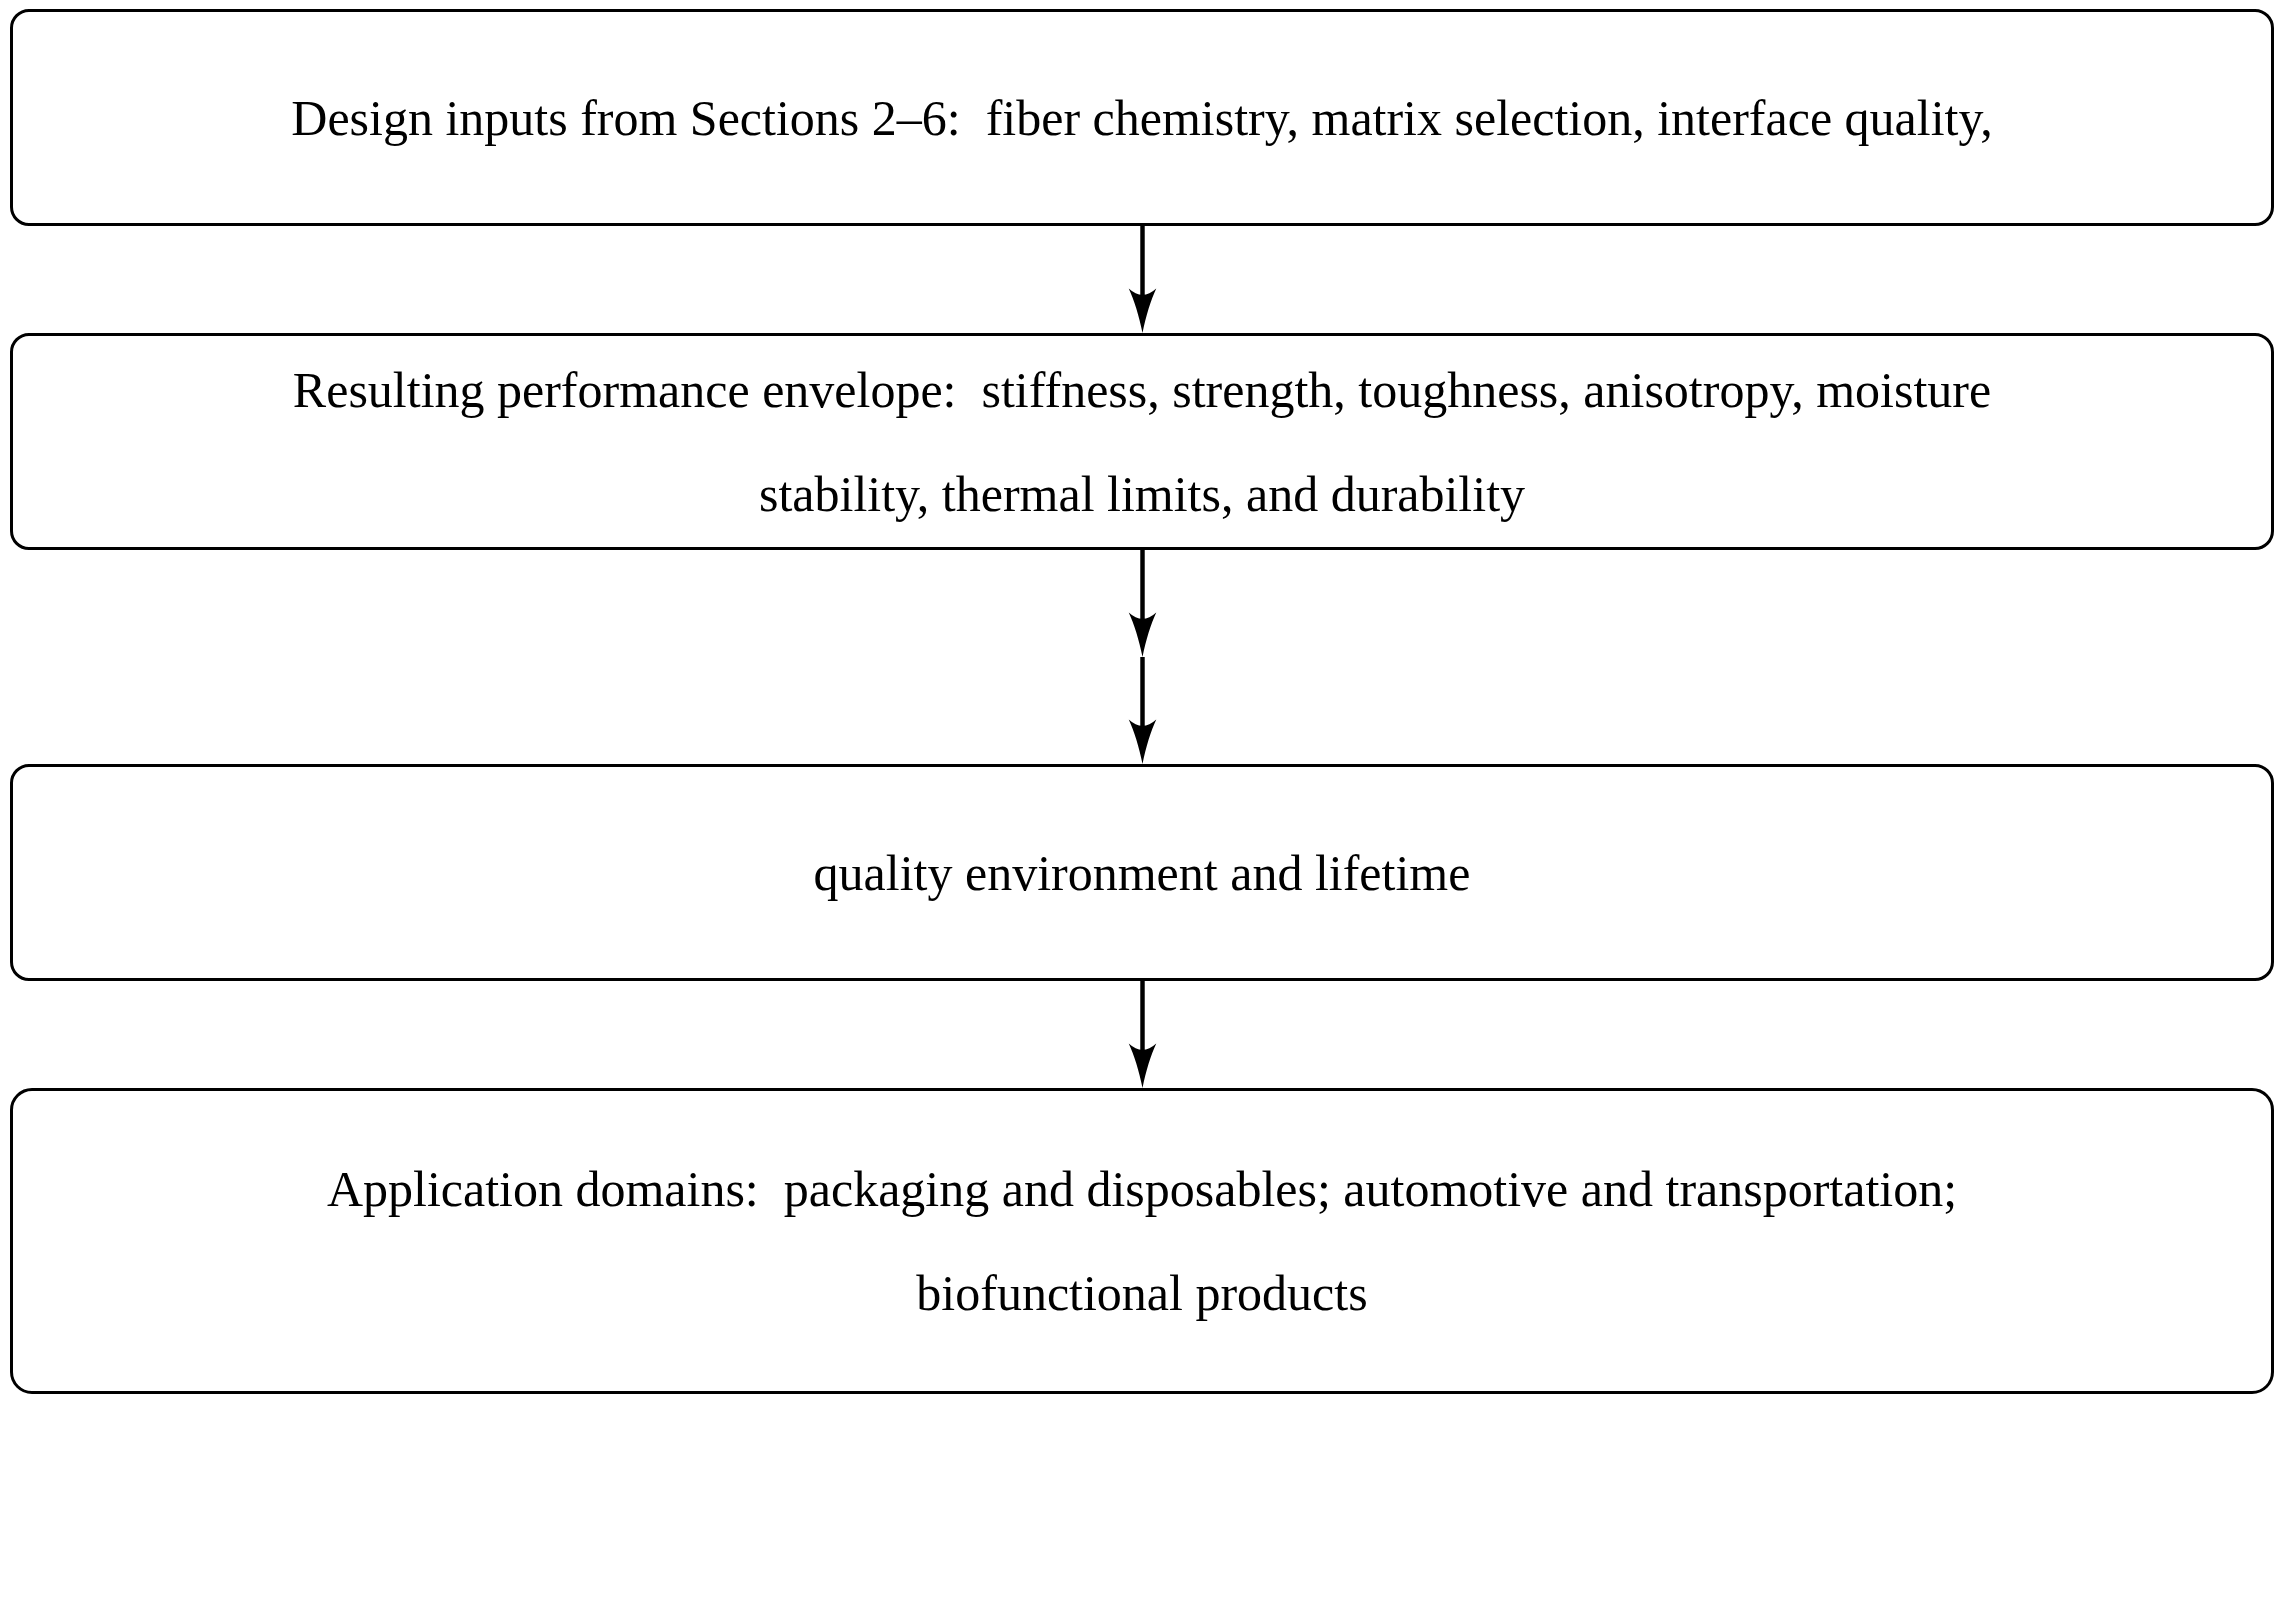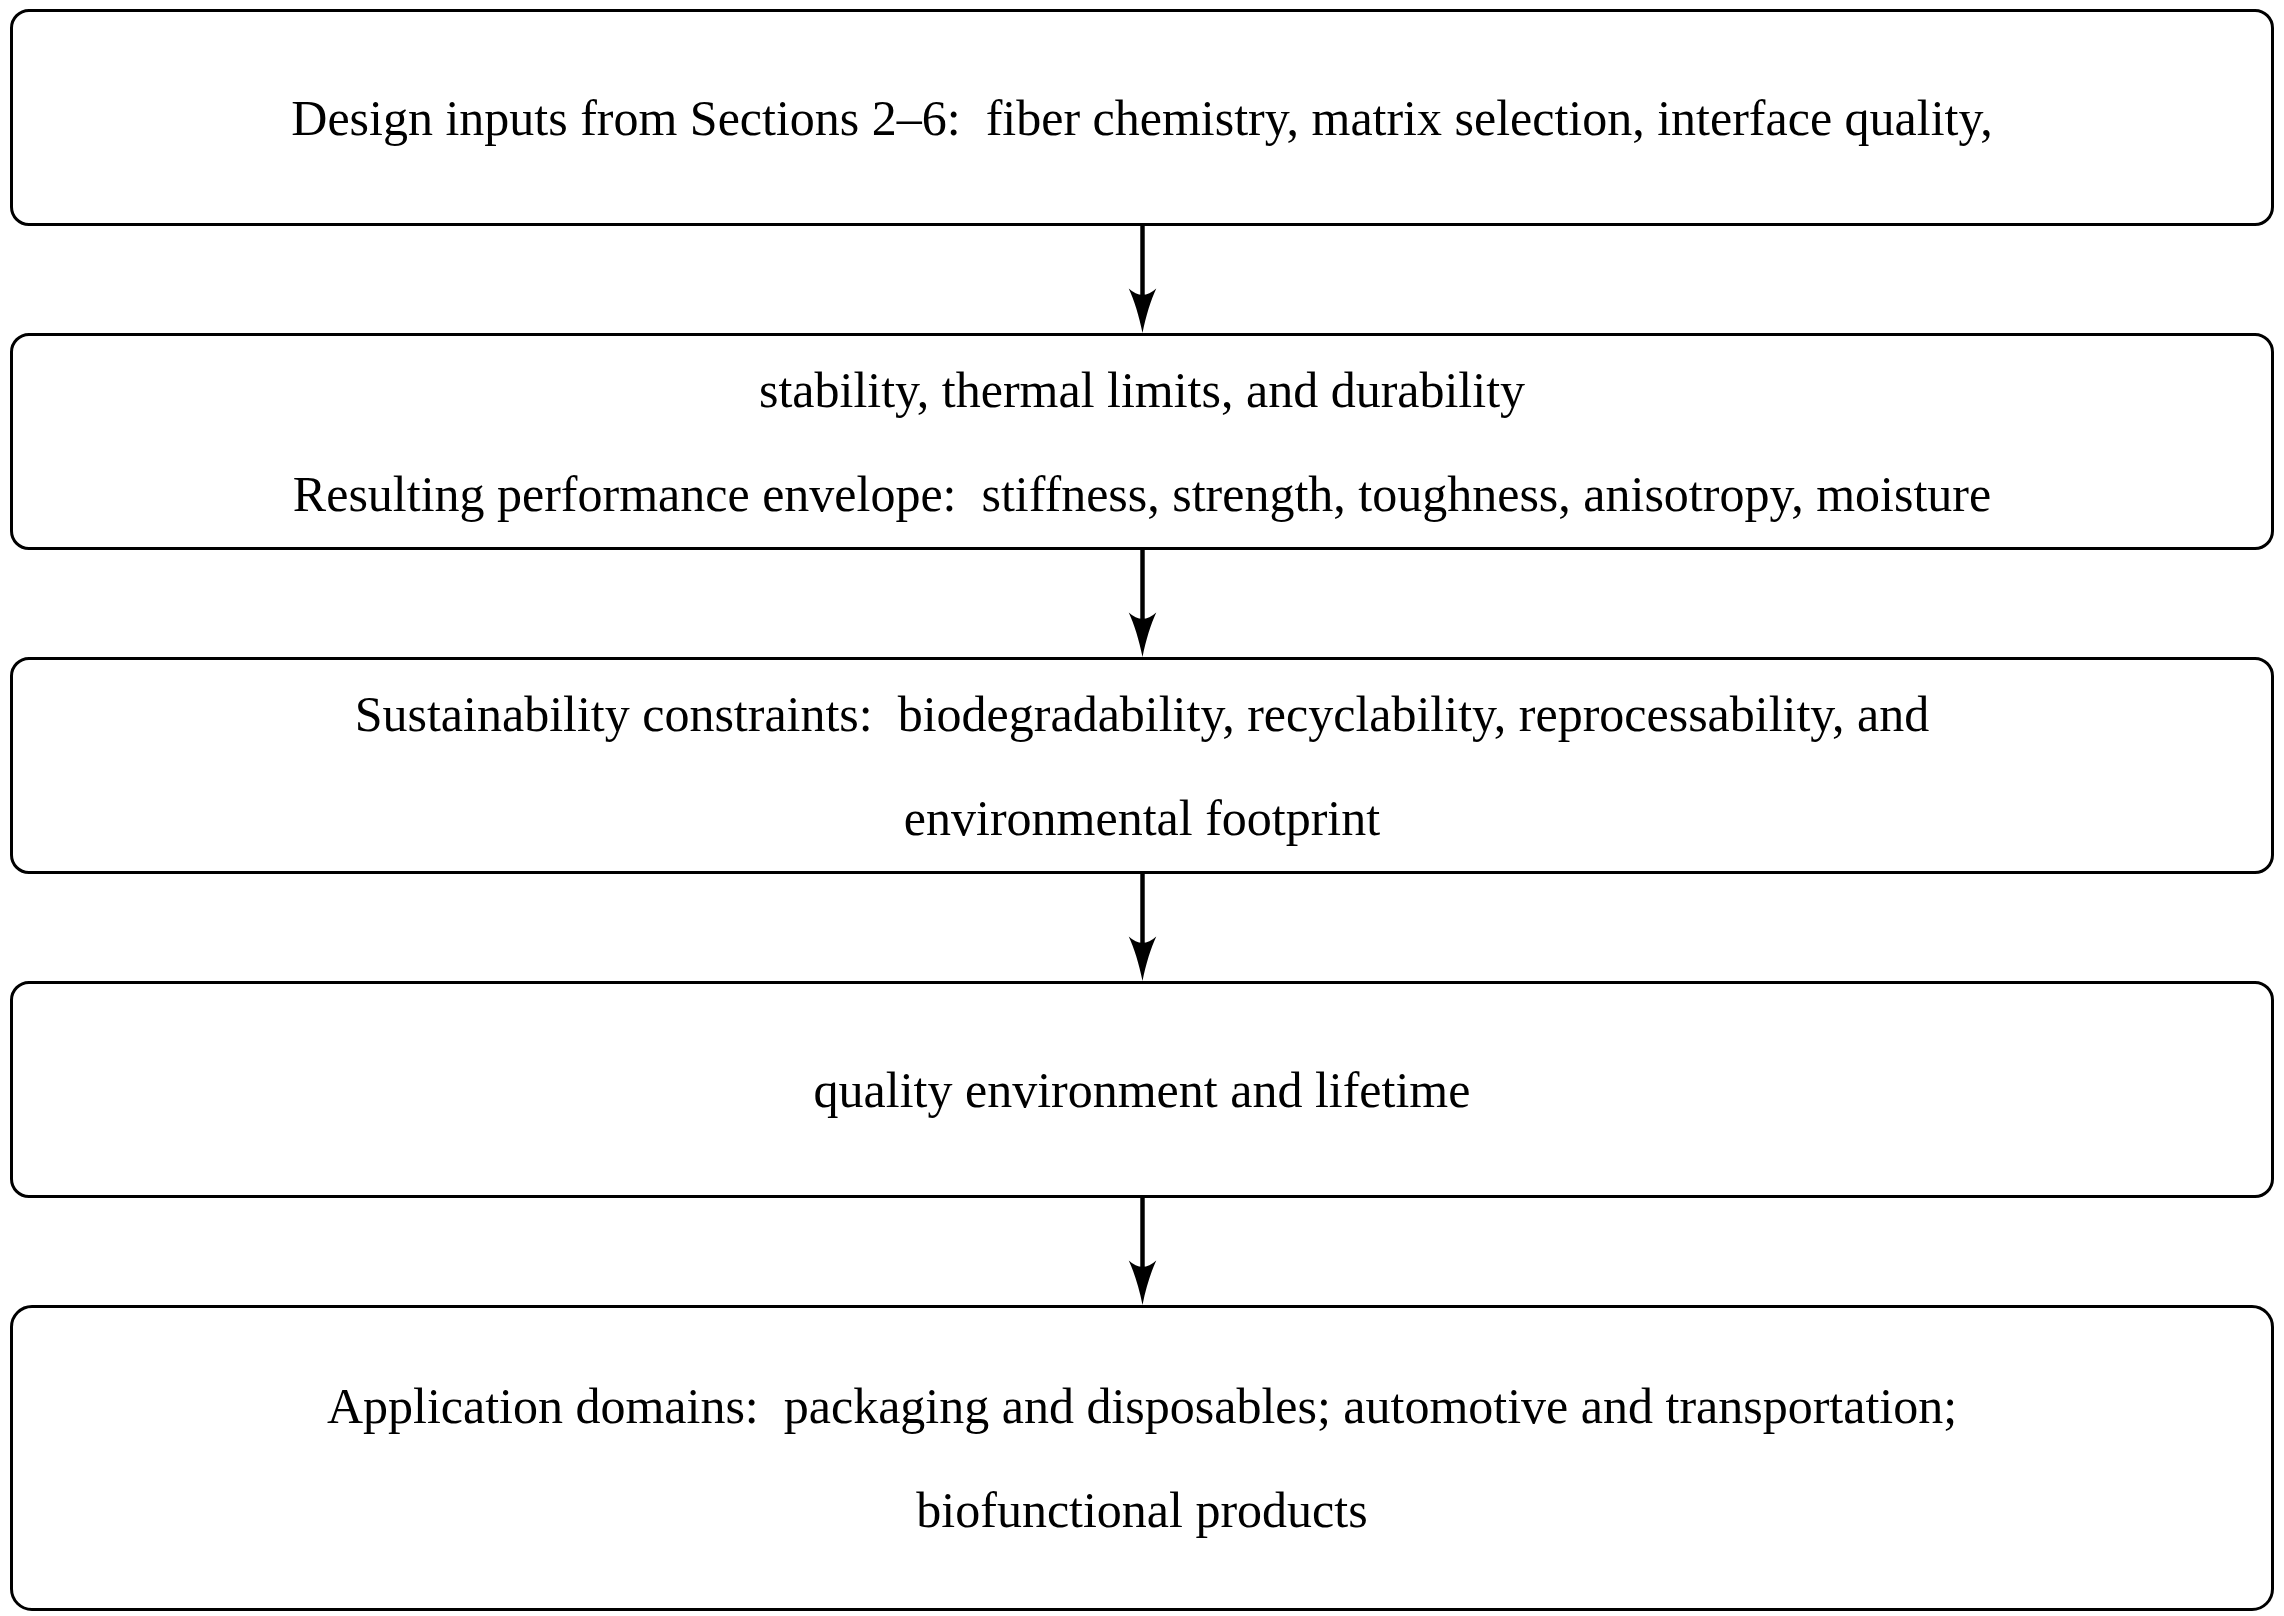--- a/index.html
+++ b/index.html
@@ -66,33 +66,29 @@
   <div class="flow-box">
     <span class="box-line">Design inputs from Sections 2–6:  fiber chemistry, matrix selection, interface quality,</span>
   </div>
 
   <svg class="arrow-svg" viewBox="0 0 44 144" aria-hidden="true">
     <line x1="22" y1="0" x2="22" y2="100" stroke="#000000" stroke-width="6"></line>
     <path d="M22 144 C17.5 121 10.5 99 3.5 84 Q22 101 40.5 84 C33.5 99 26.5 121 22 144 Z" fill="#000000"></path>
   </svg>
 
   <div class="flow-box">
+    <span class="box-line">Resulting performance envelope:  stiffness, strength, toughness, anisotropy, moisture</span>
     <span class="box-line">stability, thermal limits, and durability</span>
-    <span class="box-line">Resulting performance envelope:  stiffness, strength, toughness, anisotropy, moisture</span>
   </div>
 
   <svg class="arrow-svg" viewBox="0 0 44 144" aria-hidden="true">
     <line x1="22" y1="0" x2="22" y2="100" stroke="#000000" stroke-width="6"></line>
     <path d="M22 144 C17.5 121 10.5 99 3.5 84 Q22 101 40.5 84 C33.5 99 26.5 121 22 144 Z" fill="#000000"></path>
   </svg>
 
-  <div class="flow-box">
-    <span class="box-line">Sustainability constraints:  biodegradability, recyclability, reprocessability, and</span>
-    <span class="box-line">environmental footprint</span>
-  </div>
 
   <svg class="arrow-svg" viewBox="0 0 44 144" aria-hidden="true">
     <line x1="22" y1="0" x2="22" y2="100" stroke="#000000" stroke-width="6"></line>
     <path d="M22 144 C17.5 121 10.5 99 3.5 84 Q22 101 40.5 84 C33.5 99 26.5 121 22 144 Z" fill="#000000"></path>
   </svg>
 
   <div class="flow-box">
     <span class="box-line">quality environment and lifetime</span>
   </div>
 

